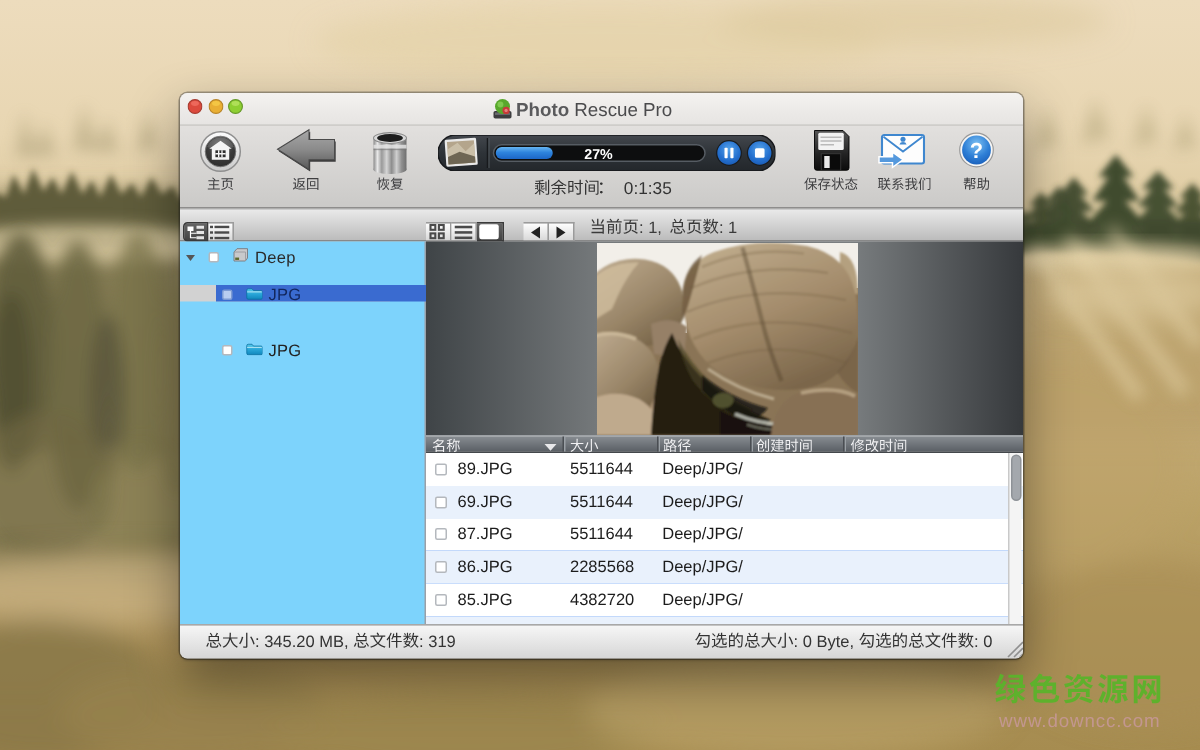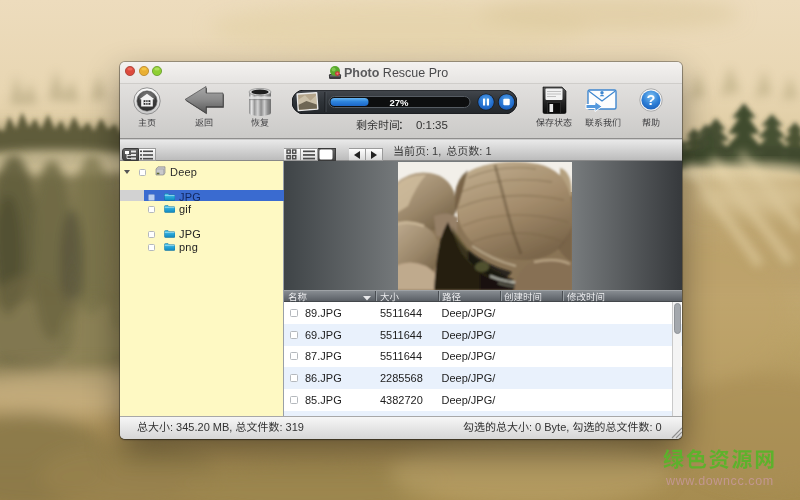--- a/index.html
+++ b/index.html
@@ -7,21 +7,21 @@
 #win{position:absolute;left:120px;top:62px;width:562px;height:377px;border-radius:5px;
  box-shadow:0 1px 2px rgba(0,0,0,.35),0 14px 34px rgba(0,0,0,.42),0 0 0 1px rgba(40,40,40,.35);
  background:#ccc;overflow:hidden}
 .tbar{position:absolute;left:0;top:0;width:100%;height:22px;background:linear-gradient(#f4f2f0,#e6e4e2);border-bottom:1px solid #cfcdca}
 .tool1{position:absolute;left:0;top:22px;width:100%;height:55px;background:linear-gradient(#e2e0de,#cbcac8);border-bottom:1px solid #8e8d8c}
 .tool2{position:absolute;left:0;top:78px;width:100%;height:21px;background:linear-gradient(#e9e9e9,#bcbcbc);border-bottom:1px solid #888}
 .segb{position:absolute;top:8px;height:13px;border-radius:0;background:linear-gradient(#fefefe,#d9d9d9);border:1px solid #9b9b9b;display:flex;align-items:center;justify-content:center}
 .segb.sel{background:linear-gradient(#646464,#434343);border-color:#3a3a3a}
 .segb+.segb{border-left:none}
 .segb:first-of-type{border-radius:3px 0 0 3px}
-.tree{position:absolute;left:0;top:99px;width:164px;height:255px;background:#fef9c3;border-right:1px solid #9aa0a8}
+.tree{position:absolute;left:0;top:99px;width:164px;height:255px;background:#7dd3fc;border-right:1px solid #9aa0a8}
 .selrow{position:absolute;left:24px;top:28.5px;width:140px;height:11.5px;background:#3a6bd0;box-shadow:-24px 0 0 #d2d2d2}
 .trow{position:absolute;left:0;width:100%;height:12.5px;display:flex;align-items:center;font-size:11px}
 .disc{width:0;height:0;border-left:3.5px solid transparent;border-right:3.5px solid transparent;border-top:4.5px solid #555;margin-left:4px}
 .cb{display:inline-block;width:7px;height:7px;background:#fff;border:1px solid #b4b8bd;border-radius:1.5px}
 .cbs{background:#b9cdf0;border-color:#7d9bd4}
 .tlab{margin-left:4px;letter-spacing:.2px}
 .content{position:absolute;left:164px;top:99px;width:398px;height:255px}
 .preview{position:absolute;left:0;top:0;width:398px;height:129px;background:linear-gradient(90deg,#3f4447,#75797b 29%,#7a7e80 71%,#36393c)}
 .thead{position:absolute;left:0;top:129px;width:398px;height:11.5px;background:linear-gradient(#878c91,#5a5f65);border-top:1px solid #9ea2a6;border-bottom:1px solid #43474b}
 .hsep{position:absolute;top:0;width:1px;height:100%;background:#4a4e53;box-shadow:1px 0 0 #9aa0a5}
@@ -409,64 +409,34 @@
                 <stop offset="0" stop-color="#55c8ea"></stop>
                 <stop offset=".5" stop-color="#28a6d8"></stop>
                 <stop offset="1" stop-color="#1187bd"></stop>
               </linearGradient>
             </defs>
             <path d="M0.5,2.5 a1,1 0 0 1 1,-1 H4 l1,1.2 h5 a1,1 0 0 1 1,1 V7.5 a1,1 0 0 1 -1,1 H1.5 a1,1 0 0 1 -1,-1 Z" fill="url(#fld)" stroke="#0a6e9e" stroke-width=".5"></path>
             <path d="M0.7,3.6 h9.8" stroke="#bfeaf6" stroke-width=".7" opacity=".9"></path>
           </svg></span>
         <span class="tlab" style="color:#12275e">JPG</span>
       </div>
-      <div class="trow" style="top:42.0px">
-        <span style="margin-left:27.5px"><span class="cb"></span></span>
-        <span style="margin-left:9.5px"><svg width="11" height="9" viewBox="0 0 11 9">
-            <defs>
-              <linearGradient id="fld" x1="0" y1="0" x2="0" y2="1">
-                <stop offset="0" stop-color="#55c8ea"></stop>
-                <stop offset=".5" stop-color="#28a6d8"></stop>
-                <stop offset="1" stop-color="#1187bd"></stop>
-              </linearGradient>
-            </defs>
-            <path d="M0.5,2.5 a1,1 0 0 1 1,-1 H4 l1,1.2 h5 a1,1 0 0 1 1,1 V7.5 a1,1 0 0 1 -1,1 H1.5 a1,1 0 0 1 -1,-1 Z" fill="url(#fld)" stroke="#0a6e9e" stroke-width=".5"></path>
-            <path d="M0.7,3.6 h9.8" stroke="#bfeaf6" stroke-width=".7" opacity=".9"></path>
-          </svg></span>
-        <span class="tlab" style="color:#222">gif</span>
-      </div>
       <div class="trow" style="top:67.0px">
         <span style="margin-left:27.5px"><span class="cb"></span></span>
         <span style="margin-left:9.5px"><svg width="11" height="9" viewBox="0 0 11 9">
             <defs>
               <linearGradient id="fld" x1="0" y1="0" x2="0" y2="1">
                 <stop offset="0" stop-color="#55c8ea"></stop>
                 <stop offset=".5" stop-color="#28a6d8"></stop>
                 <stop offset="1" stop-color="#1187bd"></stop>
               </linearGradient>
             </defs>
             <path d="M0.5,2.5 a1,1 0 0 1 1,-1 H4 l1,1.2 h5 a1,1 0 0 1 1,1 V7.5 a1,1 0 0 1 -1,1 H1.5 a1,1 0 0 1 -1,-1 Z" fill="url(#fld)" stroke="#0a6e9e" stroke-width=".5"></path>
             <path d="M0.7,3.6 h9.8" stroke="#bfeaf6" stroke-width=".7" opacity=".9"></path>
           </svg></span>
         <span class="tlab" style="color:#222">JPG</span>
-      </div>
-      <div class="trow" style="top:79.5px">
-        <span style="margin-left:27.5px"><span class="cb"></span></span>
-        <span style="margin-left:9.5px"><svg width="11" height="9" viewBox="0 0 11 9">
-            <defs>
-              <linearGradient id="fld" x1="0" y1="0" x2="0" y2="1">
-                <stop offset="0" stop-color="#55c8ea"></stop>
-                <stop offset=".5" stop-color="#28a6d8"></stop>
-                <stop offset="1" stop-color="#1187bd"></stop>
-              </linearGradient>
-            </defs>
-            <path d="M0.5,2.5 a1,1 0 0 1 1,-1 H4 l1,1.2 h5 a1,1 0 0 1 1,1 V7.5 a1,1 0 0 1 -1,1 H1.5 a1,1 0 0 1 -1,-1 Z" fill="url(#fld)" stroke="#0a6e9e" stroke-width=".5"></path>
-            <path d="M0.7,3.6 h9.8" stroke="#bfeaf6" stroke-width=".7" opacity=".9"></path>
-          </svg></span>
-        <span class="tlab" style="color:#222">png</span>
       </div>
     </div>
     <div class="content">
       <div class="preview">
         <svg class="abs" style="left:114px;top:1px" width="174" height="128" viewBox="0 0 174 128">
 <defs>
 <linearGradient id="rk1" x1="0" y1="0" x2=".7" y2="1">
               <stop offset="0" stop-color="#c4b195"></stop>
               <stop offset=".6" stop-color="#9e8a6c"></stop>
               <stop offset="1" stop-color="#786549"></stop>

